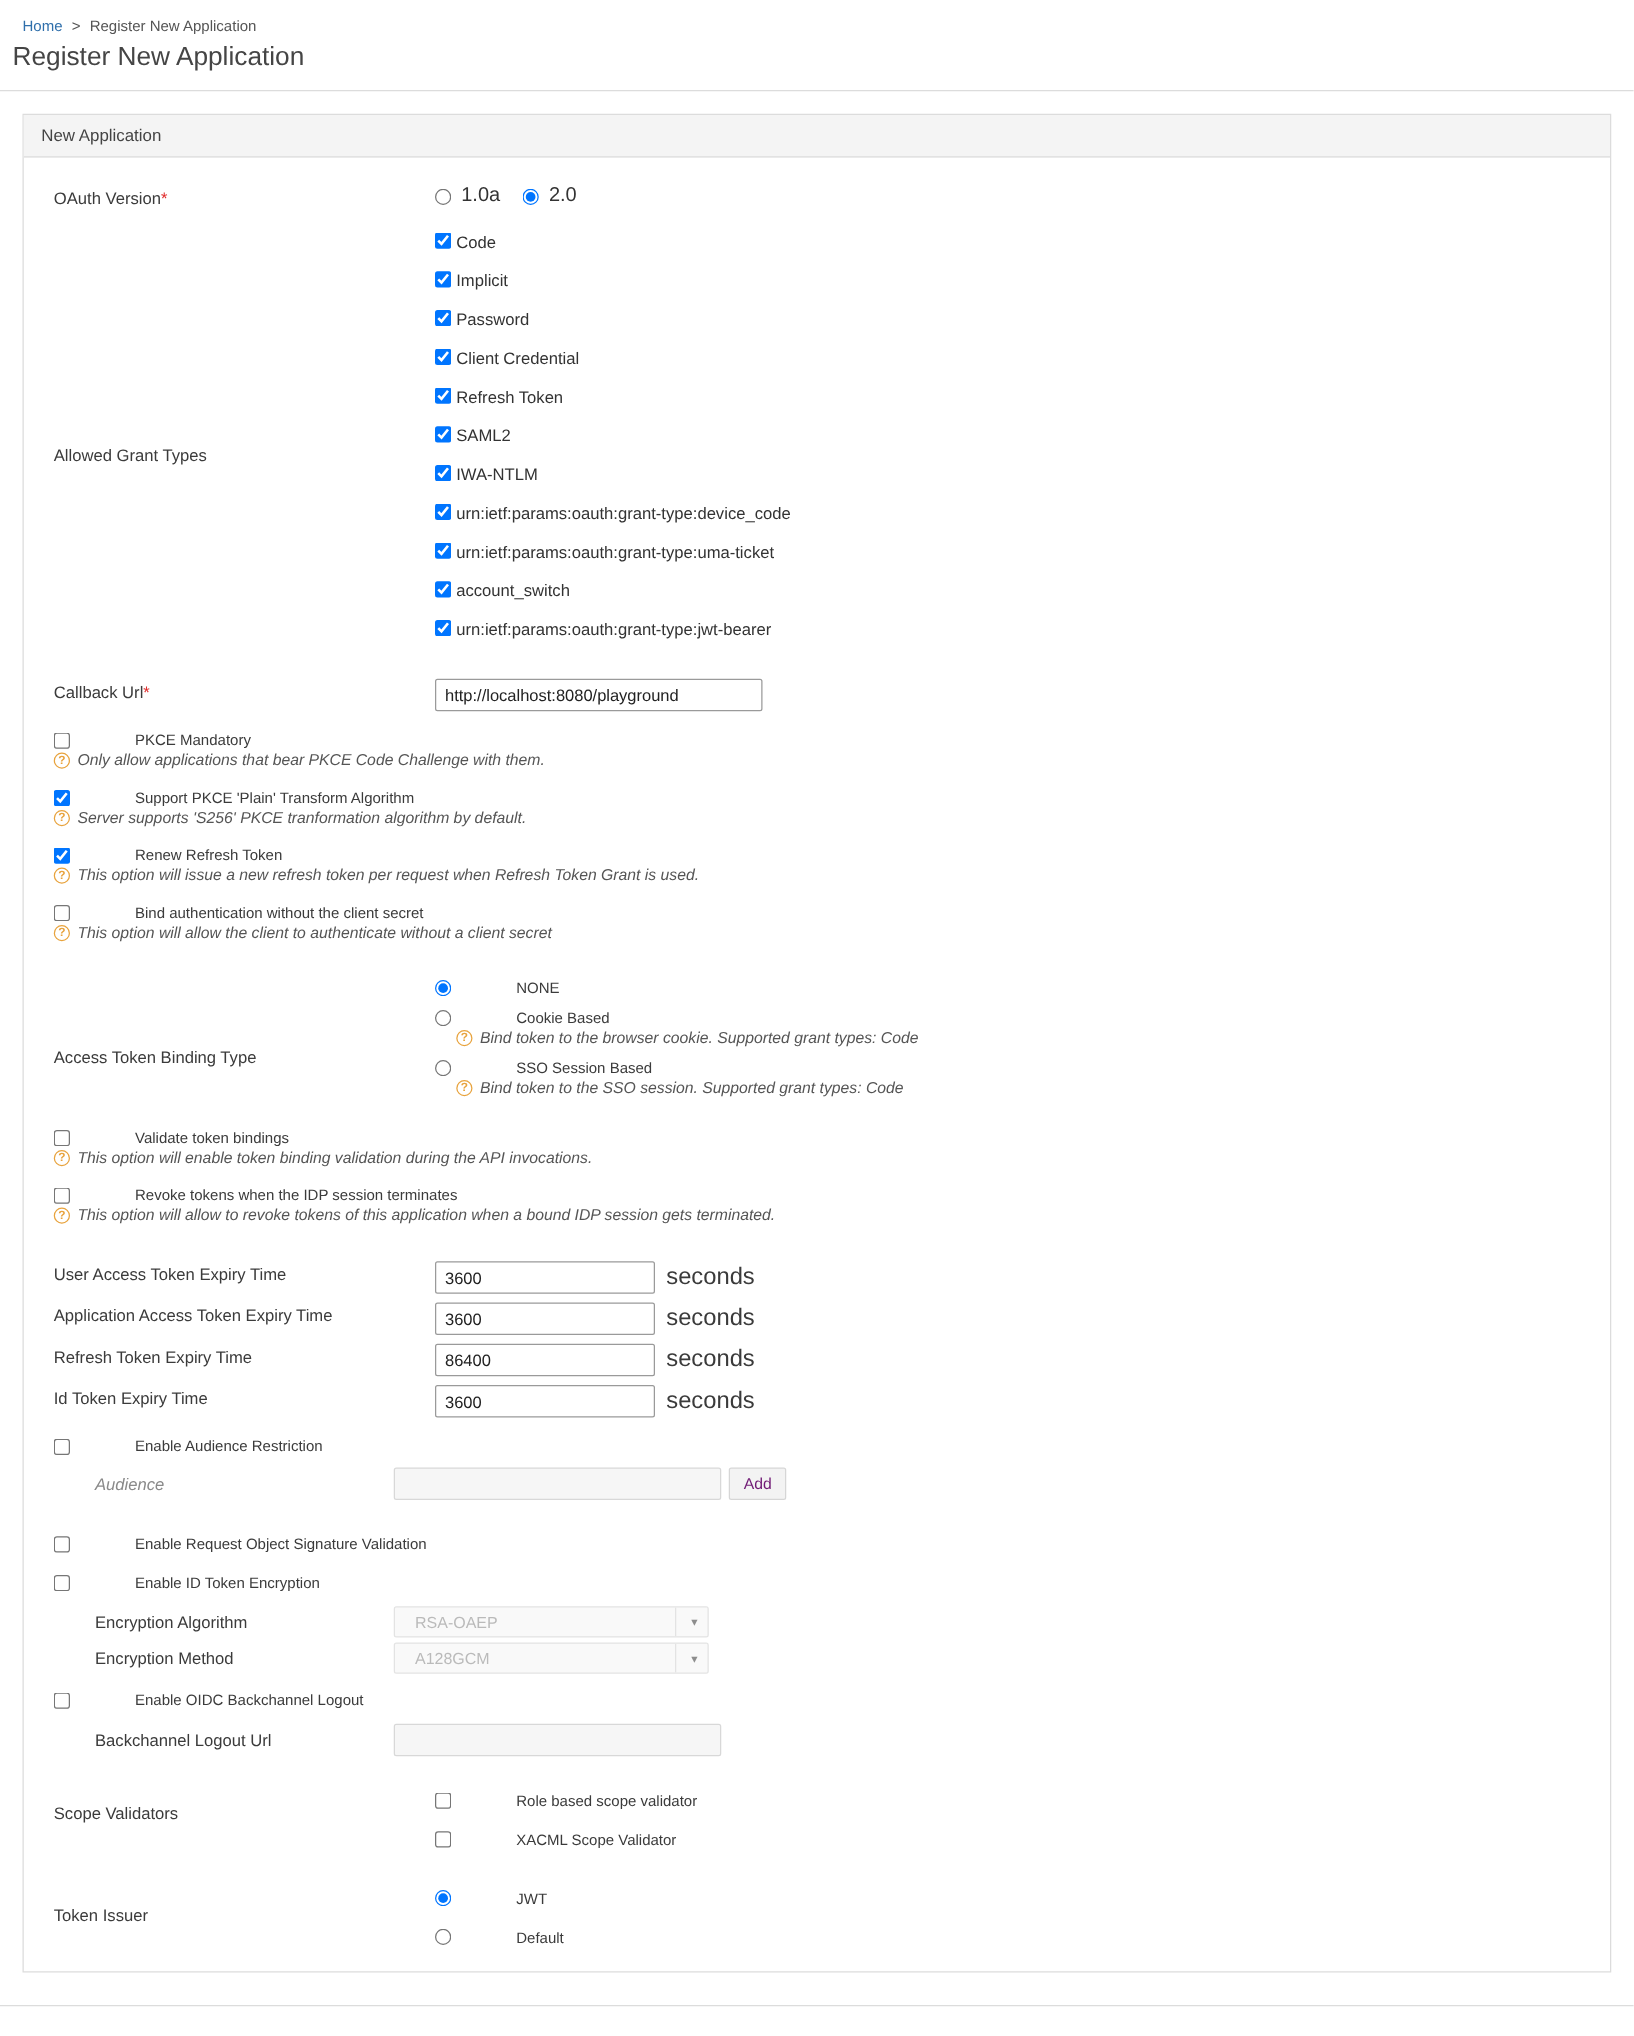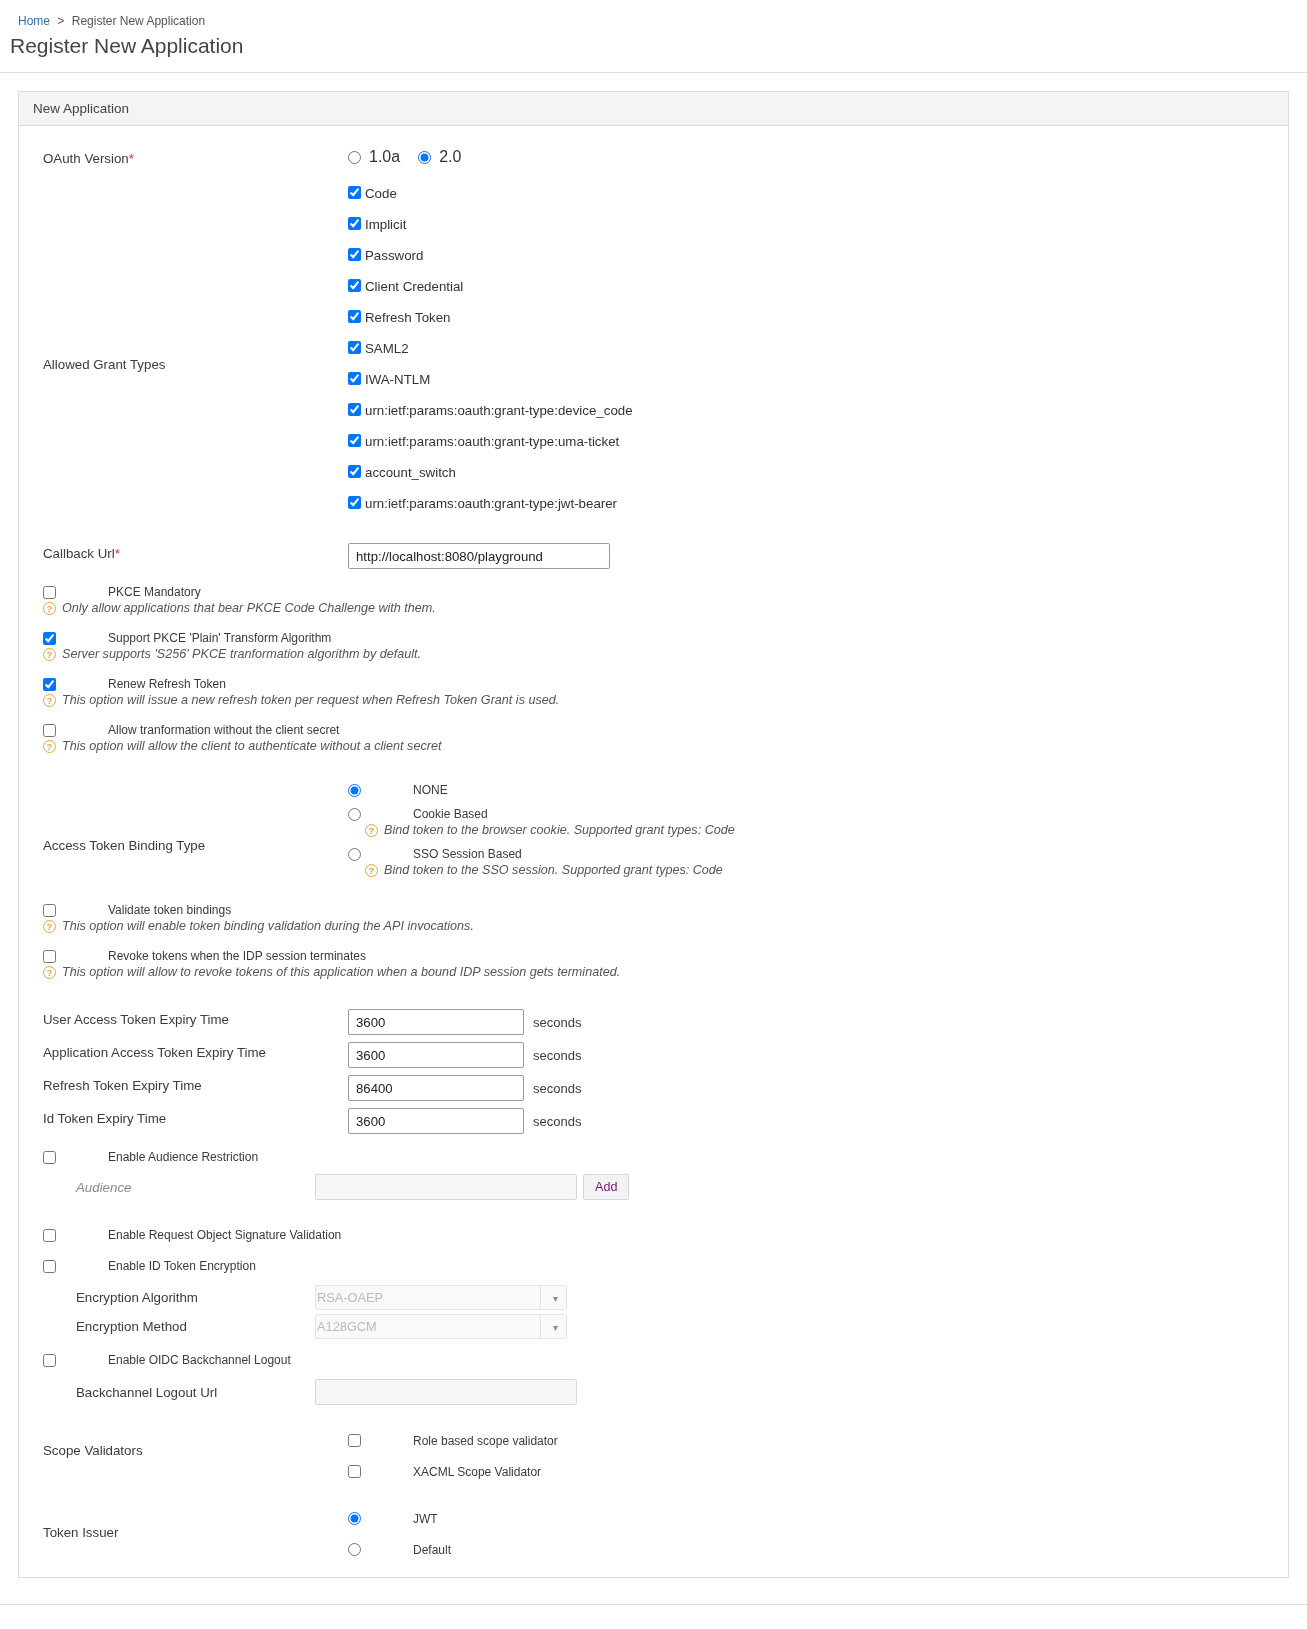--- a/index.html
+++ b/index.html
@@ -86,21 +86,21 @@
     height: 26px;
   }
   .txt.callback { width: 262px; }
   .txt.expiry { width: 176px; }
   .txt.disabled {
     background: #f6f6f6;
     border: 1px solid #d8d8d8;
     color: #aaa;
   }
 
-  .seconds { font-size: 13px; color: #3b3b3b; margin-left: 9px; }
+  .seconds { font-size: 19px; color: #3b3b3b; margin-left: 9px; }
 
   .inline-field { display: flex; align-items: center; }
   .check-block { margin-bottom: 16px; }
   .check-line { display: flex; align-items: center; gap: 4px; }
   .hint {
     display: flex; align-items: flex-start; gap: 6px;
     font-size: 12.6px;
     font-style: italic;
     color: #555;
     margin-top: 2px;
@@ -150,21 +150,21 @@
   }
 
   select.sel {
     width: 252px;
     height: 25px;
     font-size: 12.8px;
     color: #9e9e9e;
     background: #f7f7f7;
     border: 1px solid #d8d8d8;
     border-radius: 2px;
-    padding-left: 1px;
+    padding-left: 16px;
     appearance: none;
     background-image: none;
   }
   .sel-wrap { position: relative; display: inline-block; }
   .sel-wrap .chev {
     position: absolute; right: 9px; top: 50%;
     transform: translateY(-50%);
     pointer-events: none;
     color: #8d8d8d;
     font-size: 10px;
@@ -315,21 +315,21 @@
       </div>
       <div class="hint">
         <span class="qmark">?</span>
         <span>This option will issue a new refresh token per request when Refresh Token Grant is used.</span>
       </div>
     </div>
 
     <div class="check-block">
       <div class="check-line">
         <input type="checkbox" style="">
-        <span class="cb-label">Allow tranformation without the client secret</span>
+        <span class="cb-label">Bind authentication without the client secret</span>
       </div>
       <div class="hint">
         <span class="qmark">?</span>
         <span>This option will allow the client to authenticate without a client secret</span>
       </div>
     </div>
 
     <div class="spacer-14"></div>
 
     <div class="row">

